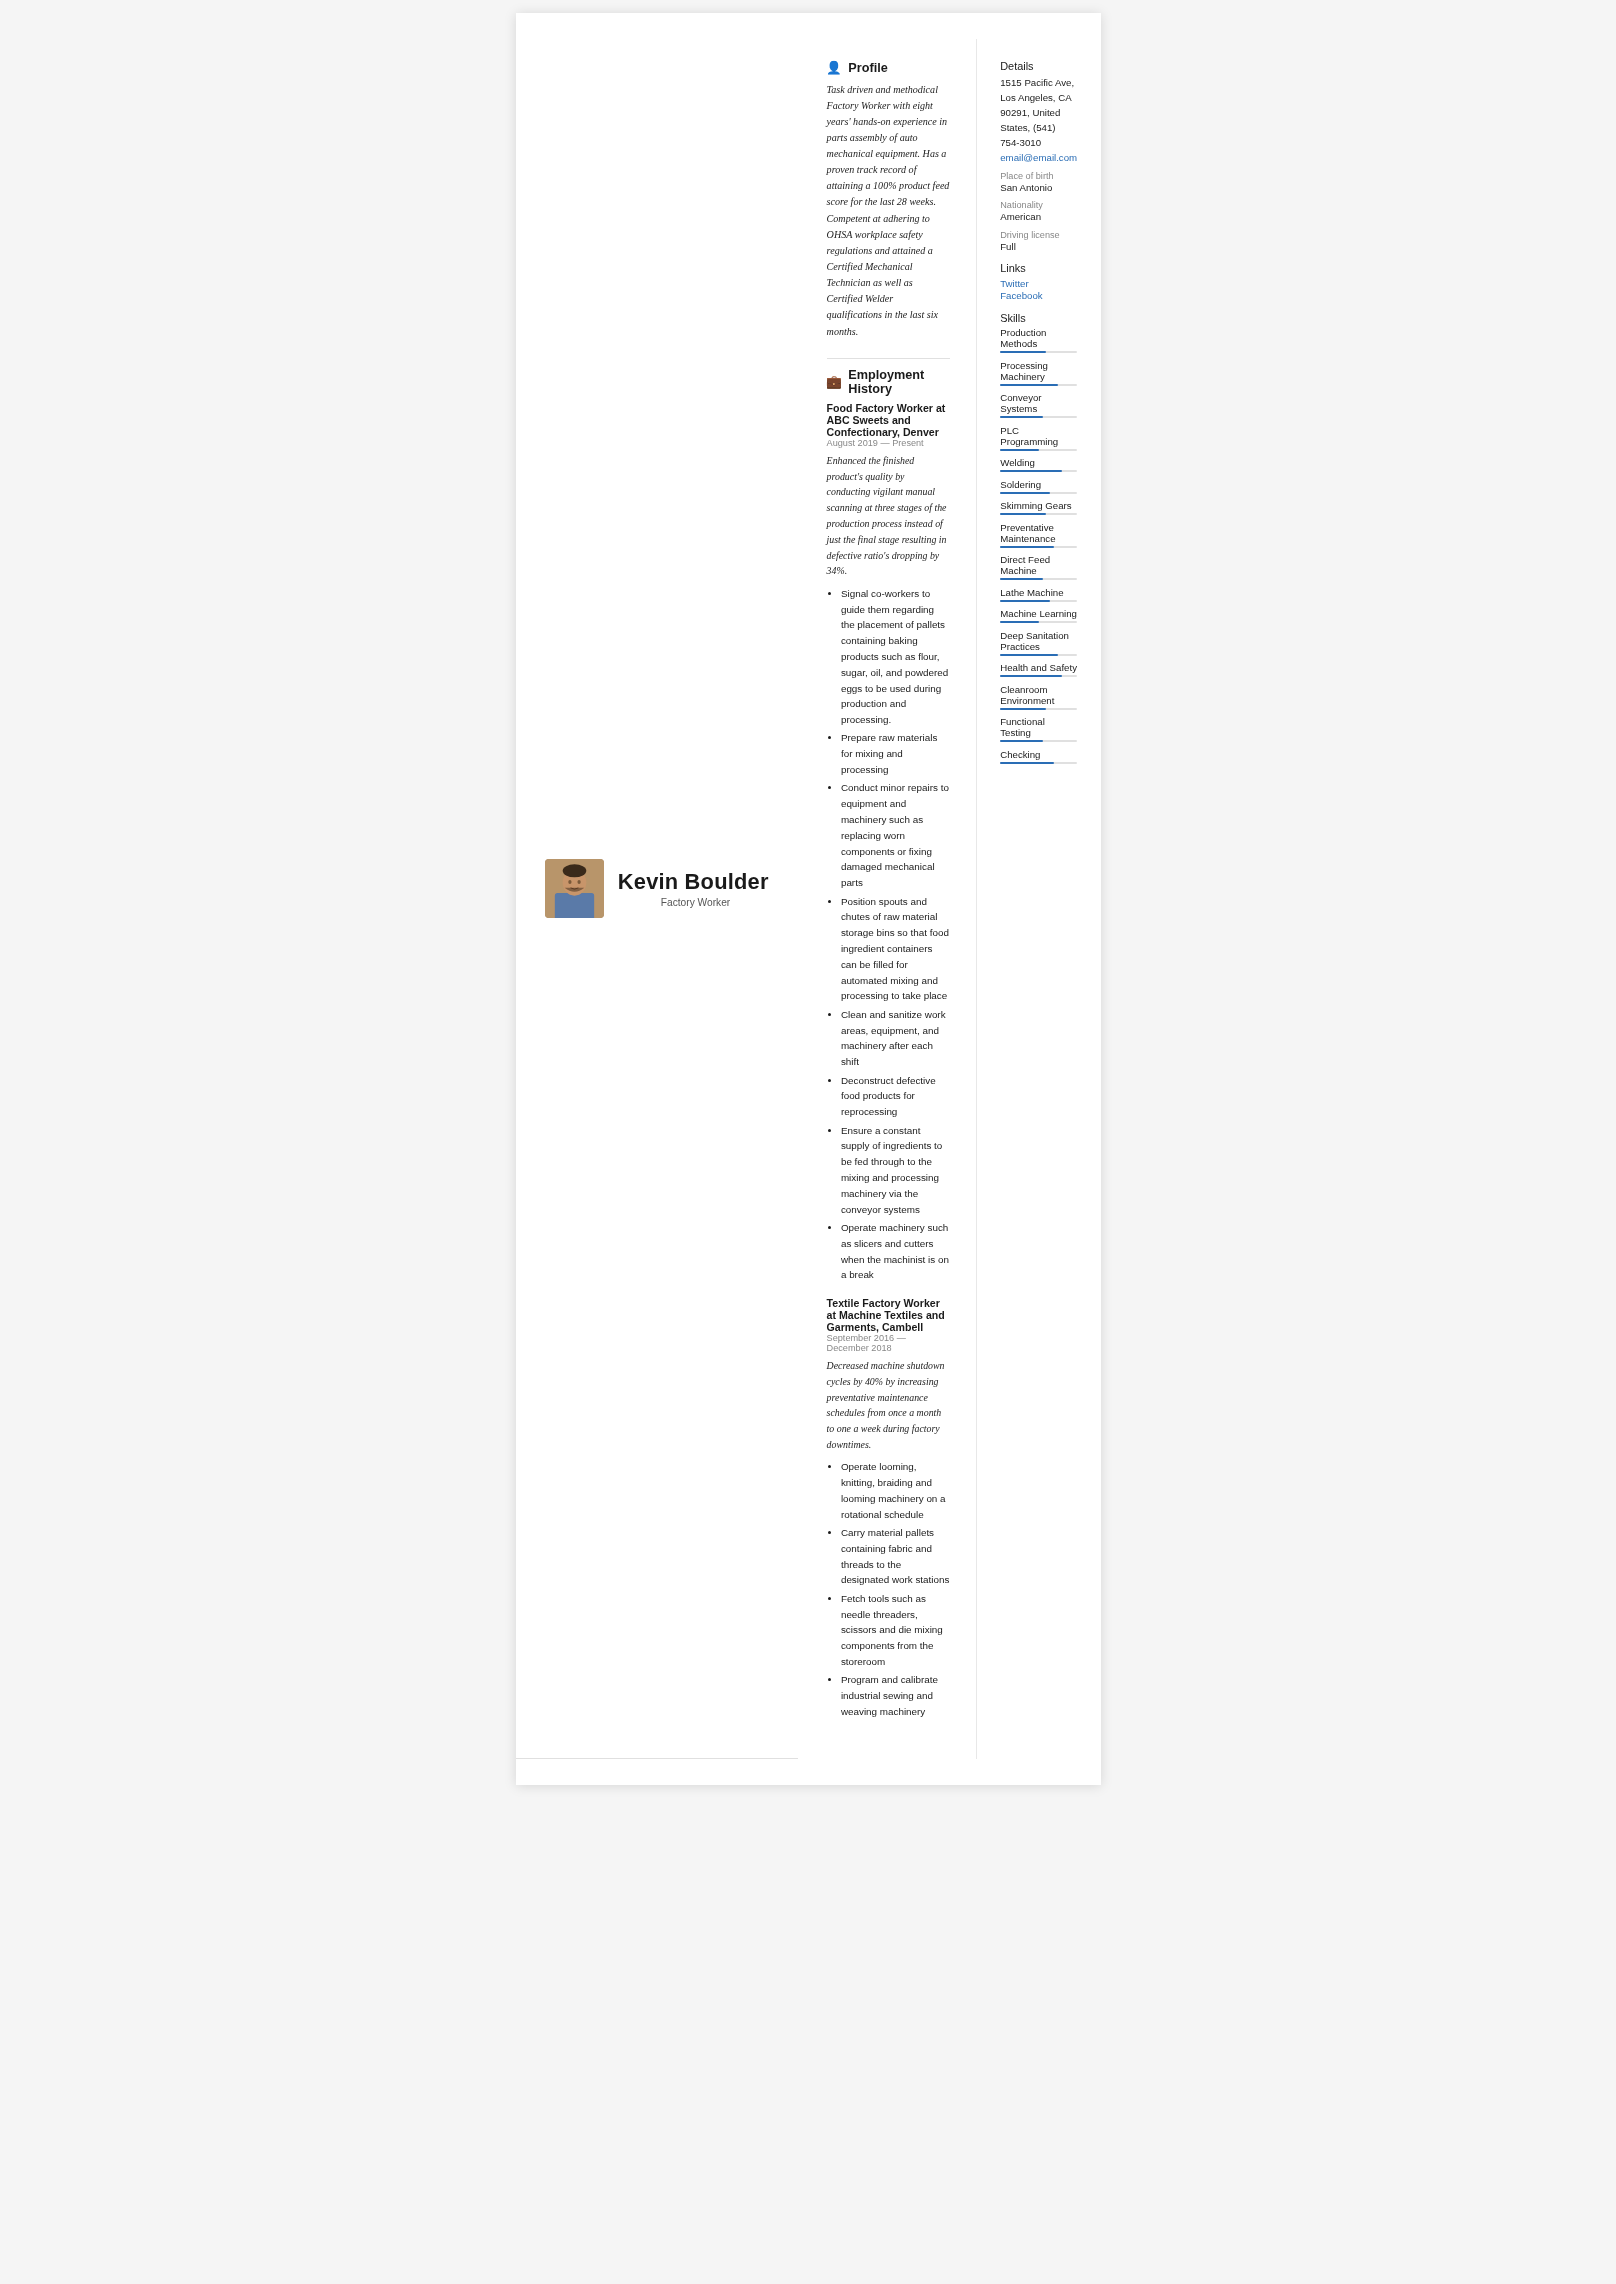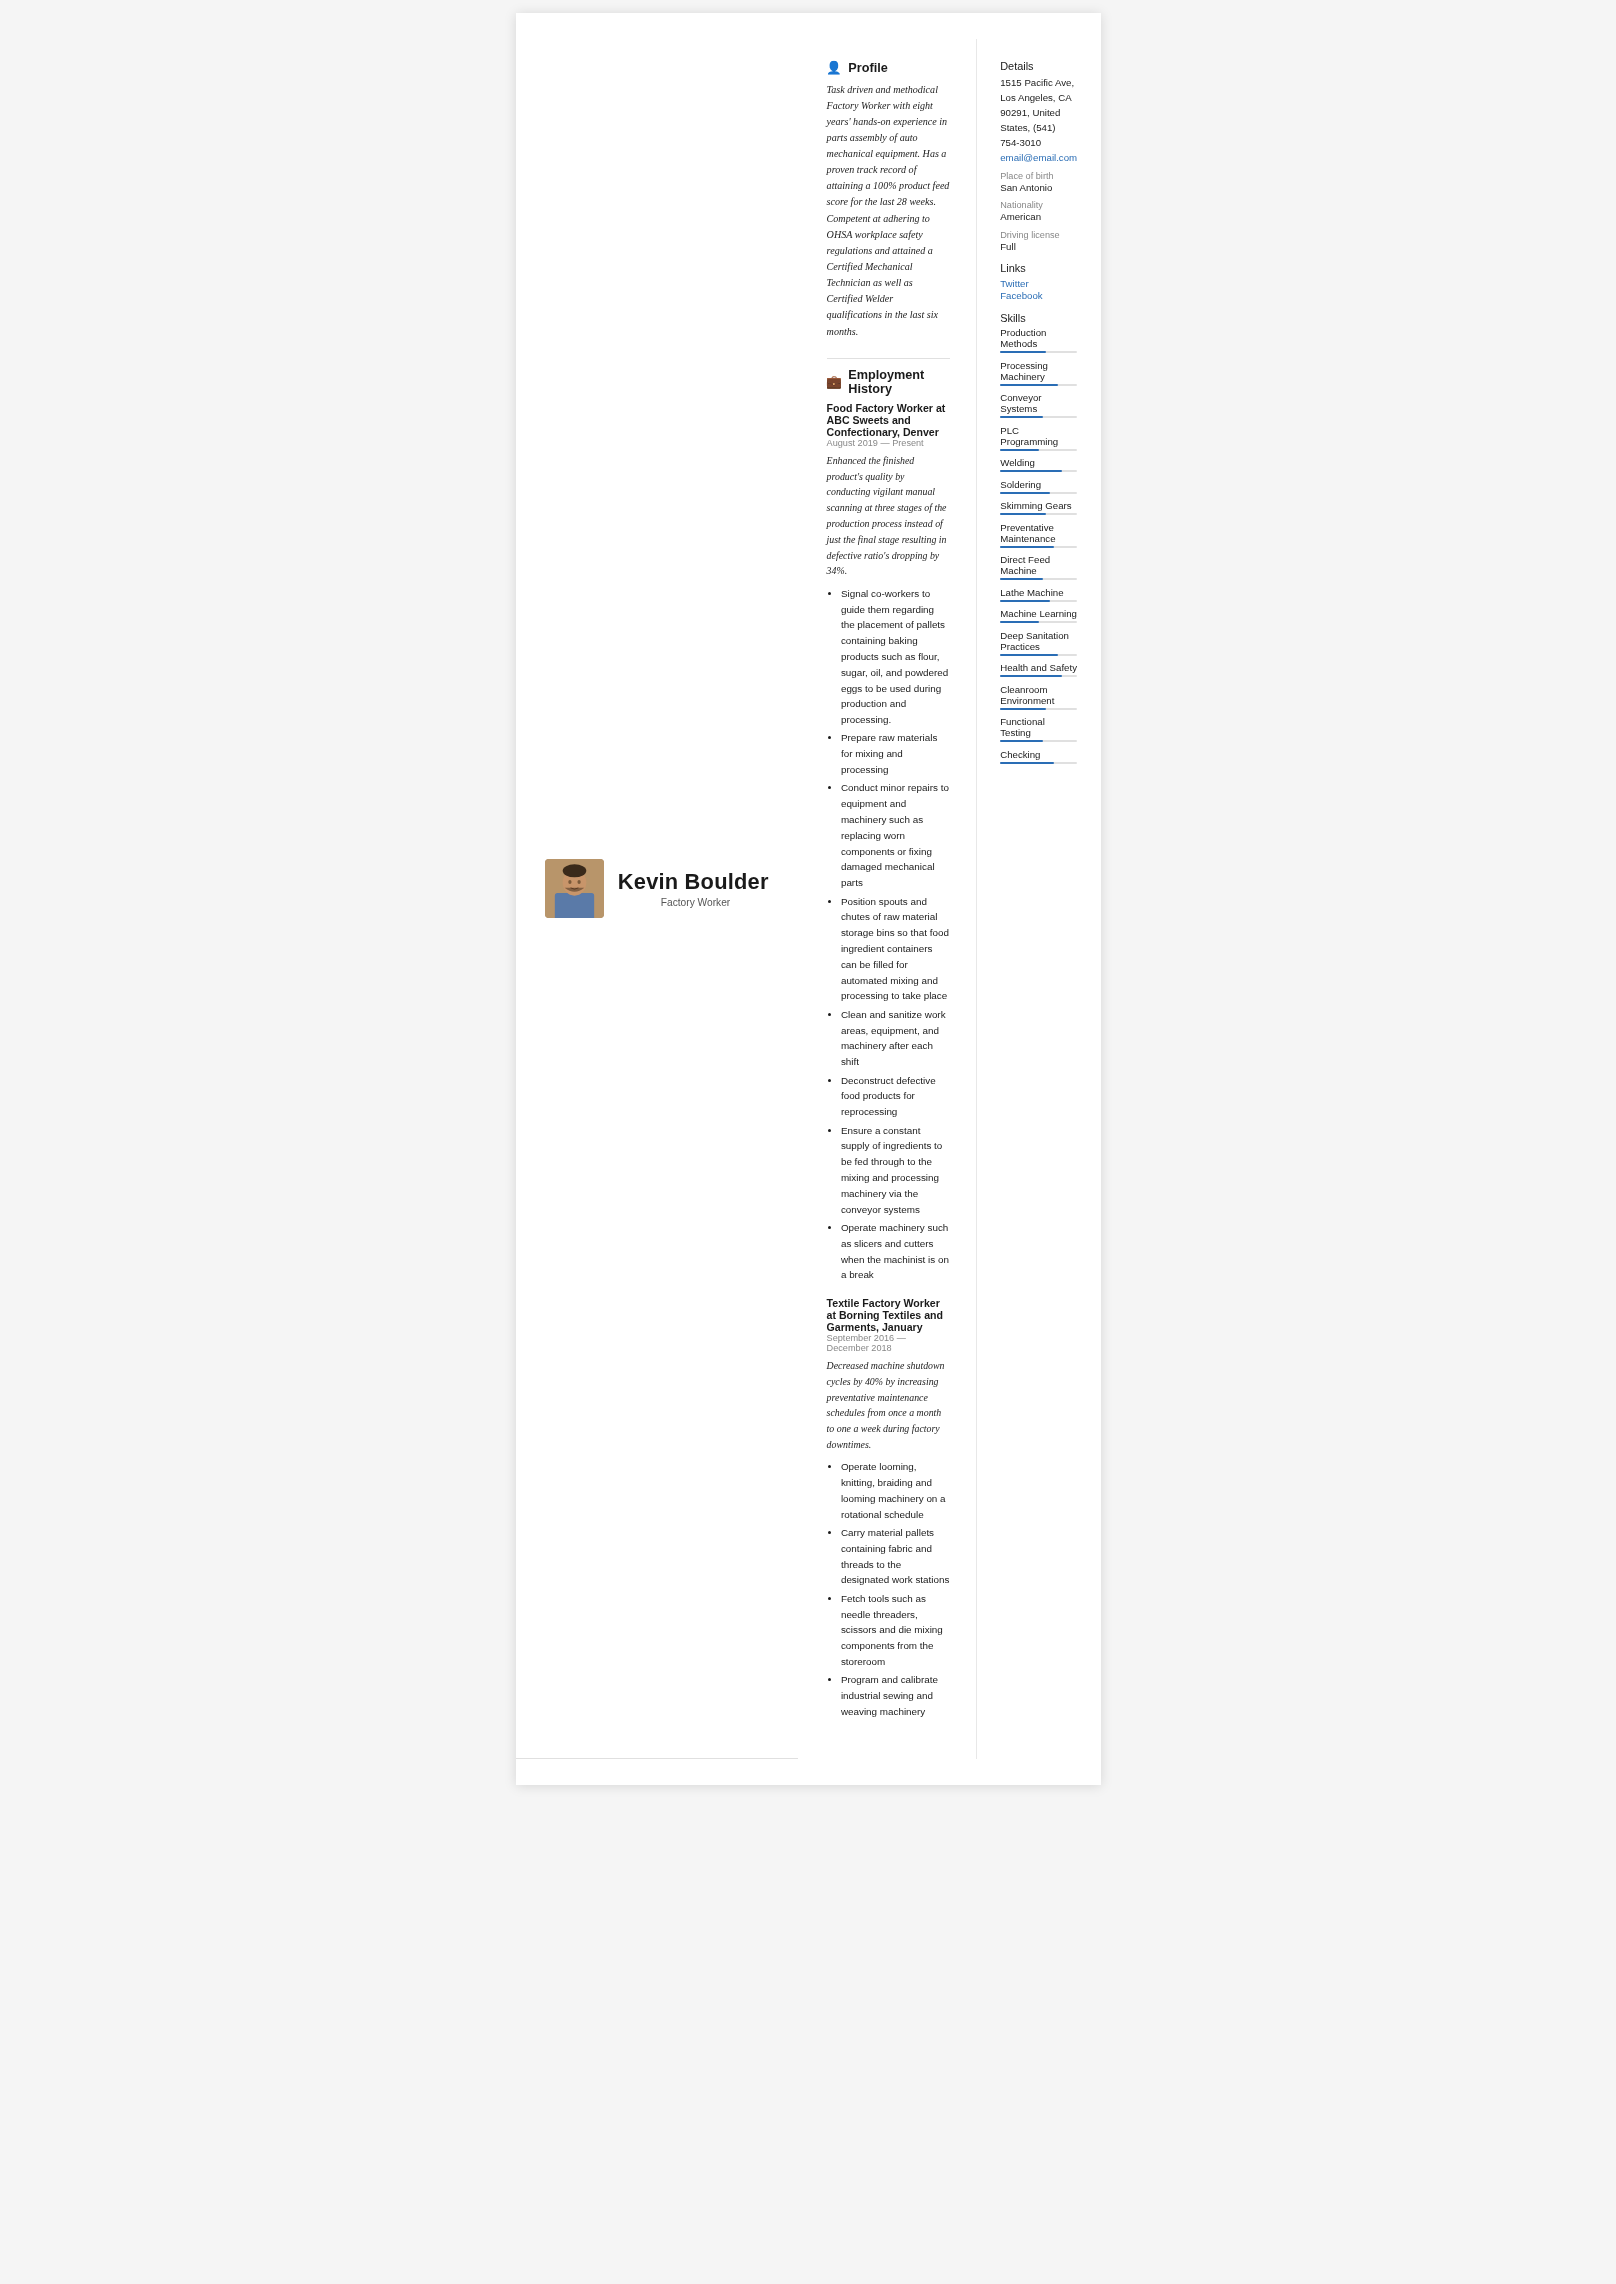--- a/index.html
+++ b/index.html
@@ -263,21 +263,21 @@
             <li>Conduct minor repairs to equipment and machinery such as replacing worn components or fixing damaged mechanical parts</li>
             <li>Position spouts and chutes of raw material storage bins so that food ingredient containers can be filled for automated mixing and processing to take place</li>
             <li>Clean and sanitize work areas, equipment, and machinery after each shift</li>
             <li>Deconstruct defective food products for reprocessing</li>
             <li>Ensure a constant supply of ingredients to be fed through to the mixing and processing machinery via the conveyor systems</li>
             <li>Operate machinery such as slicers and cutters when the machinist is on a break</li>
           </ul>
         </div>
 
         <div class="job">
-          <div class="job-title">Textile Factory Worker at  Borning Textiles and Garments, January</div>
+          <div class="job-title">Textile Factory Worker at  Machine Textiles and Garments, Cambell</div>
           <div class="job-dates">September 2016 — December 2018</div>
           <p class="job-desc">Decreased machine shutdown cycles by 40% by increasing preventative maintenance schedules from once a month to one a week during factory downtimes.</p>
           <ul class="job-bullets">
             <li>Operate looming, knitting, braiding and looming machinery on a rotational schedule</li>
             <li>Carry material pallets containing fabric and threads to the designated work stations</li>
             <li>Fetch tools such as needle threaders, scissors and die mixing components from the storeroom</li>
             <li>Program and calibrate industrial sewing and weaving machinery</li>
           </ul>
         </div>
       </div>

